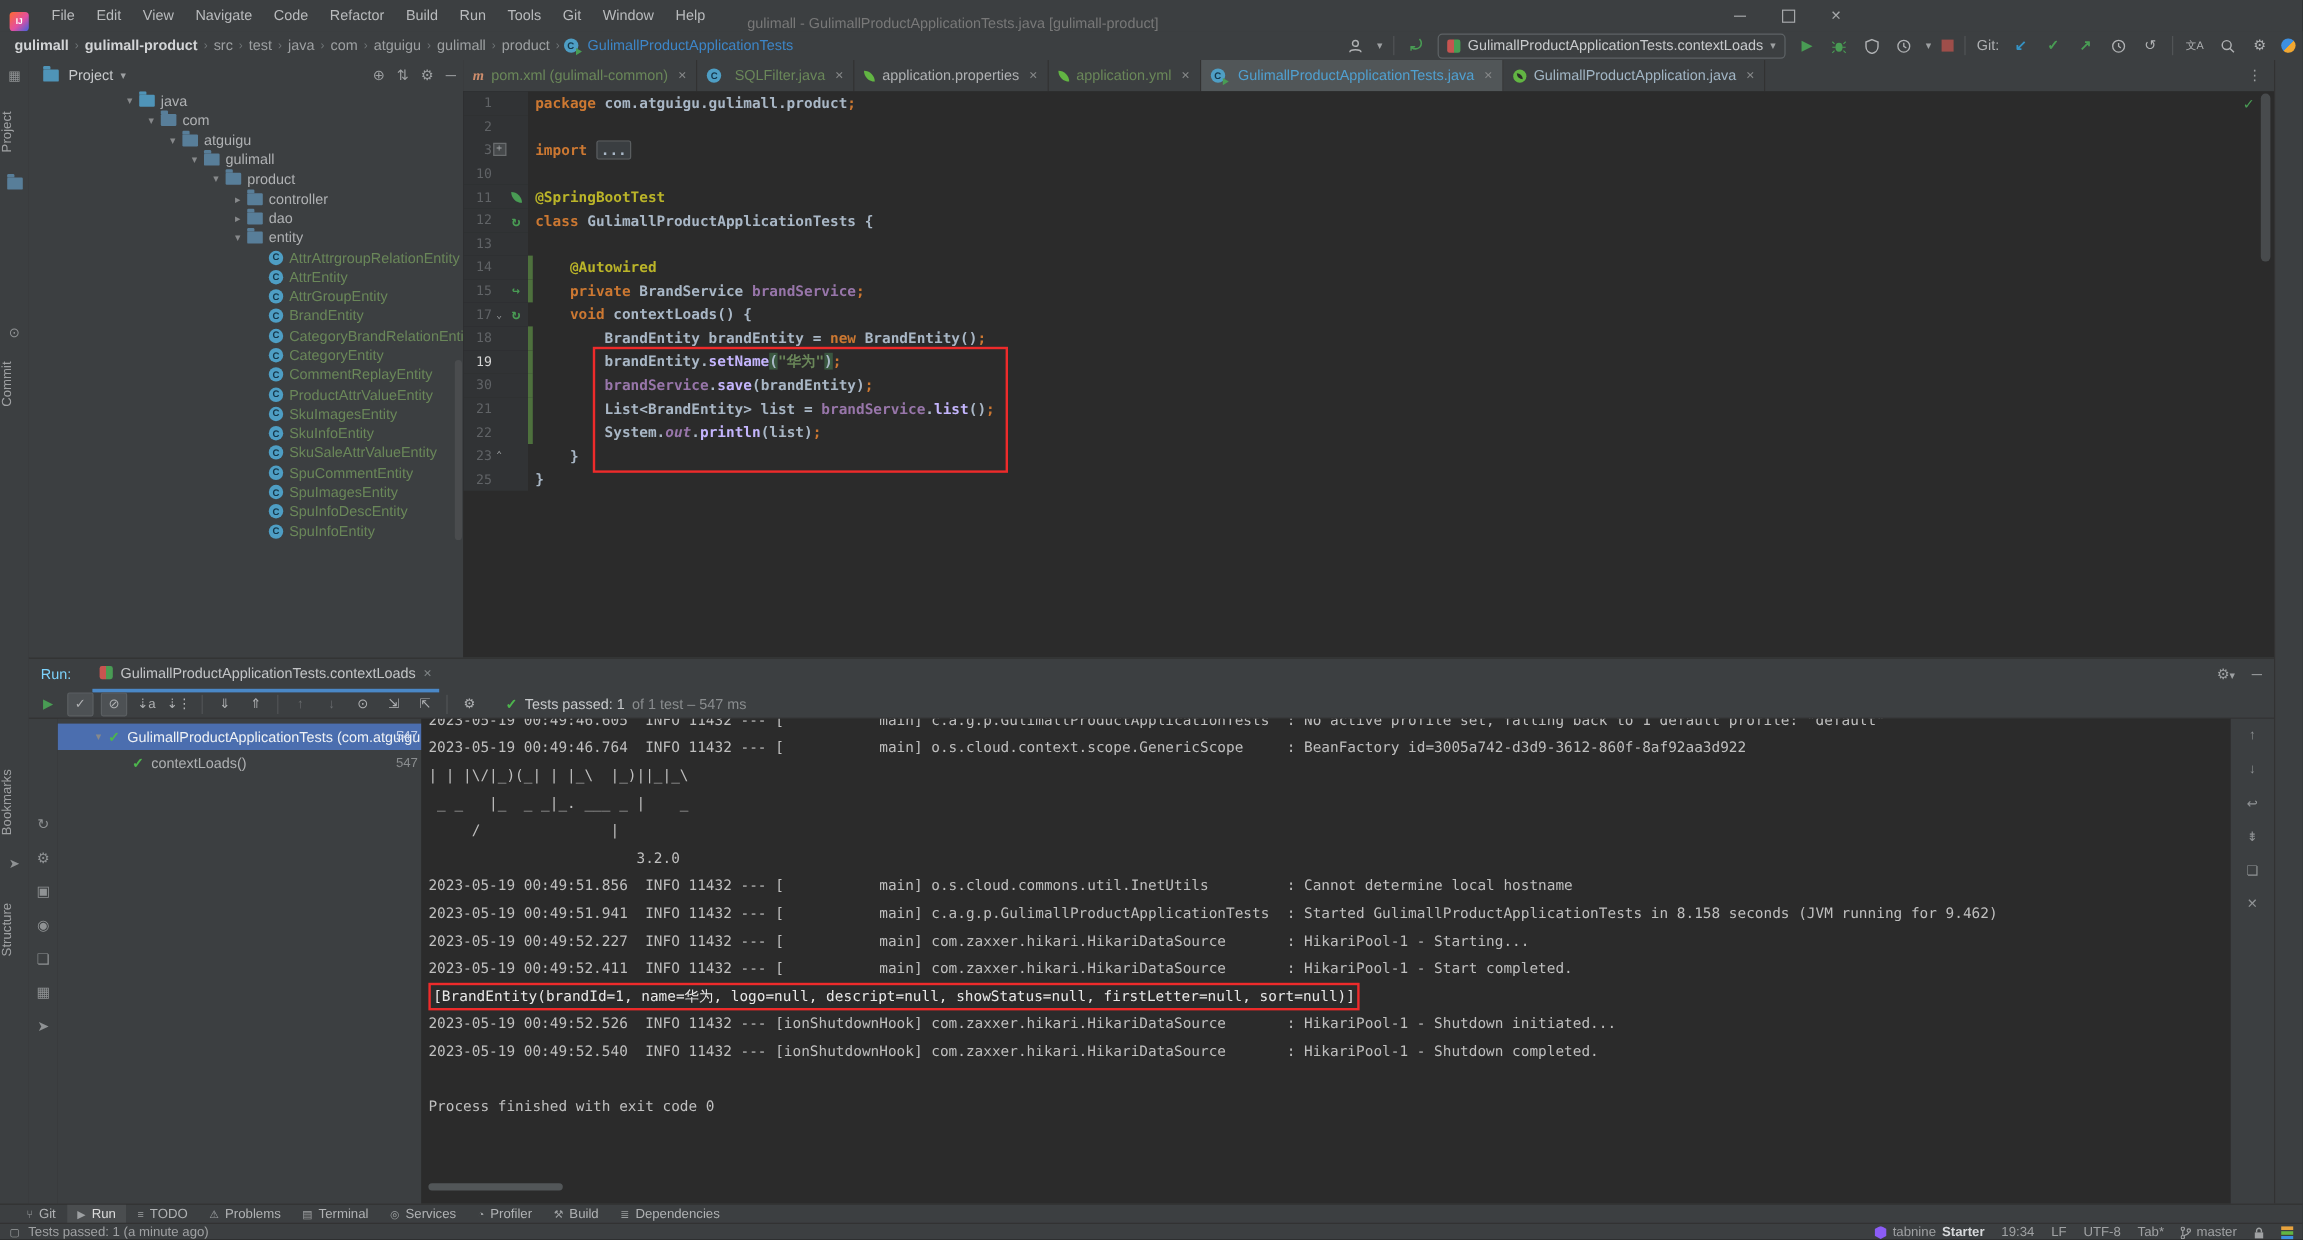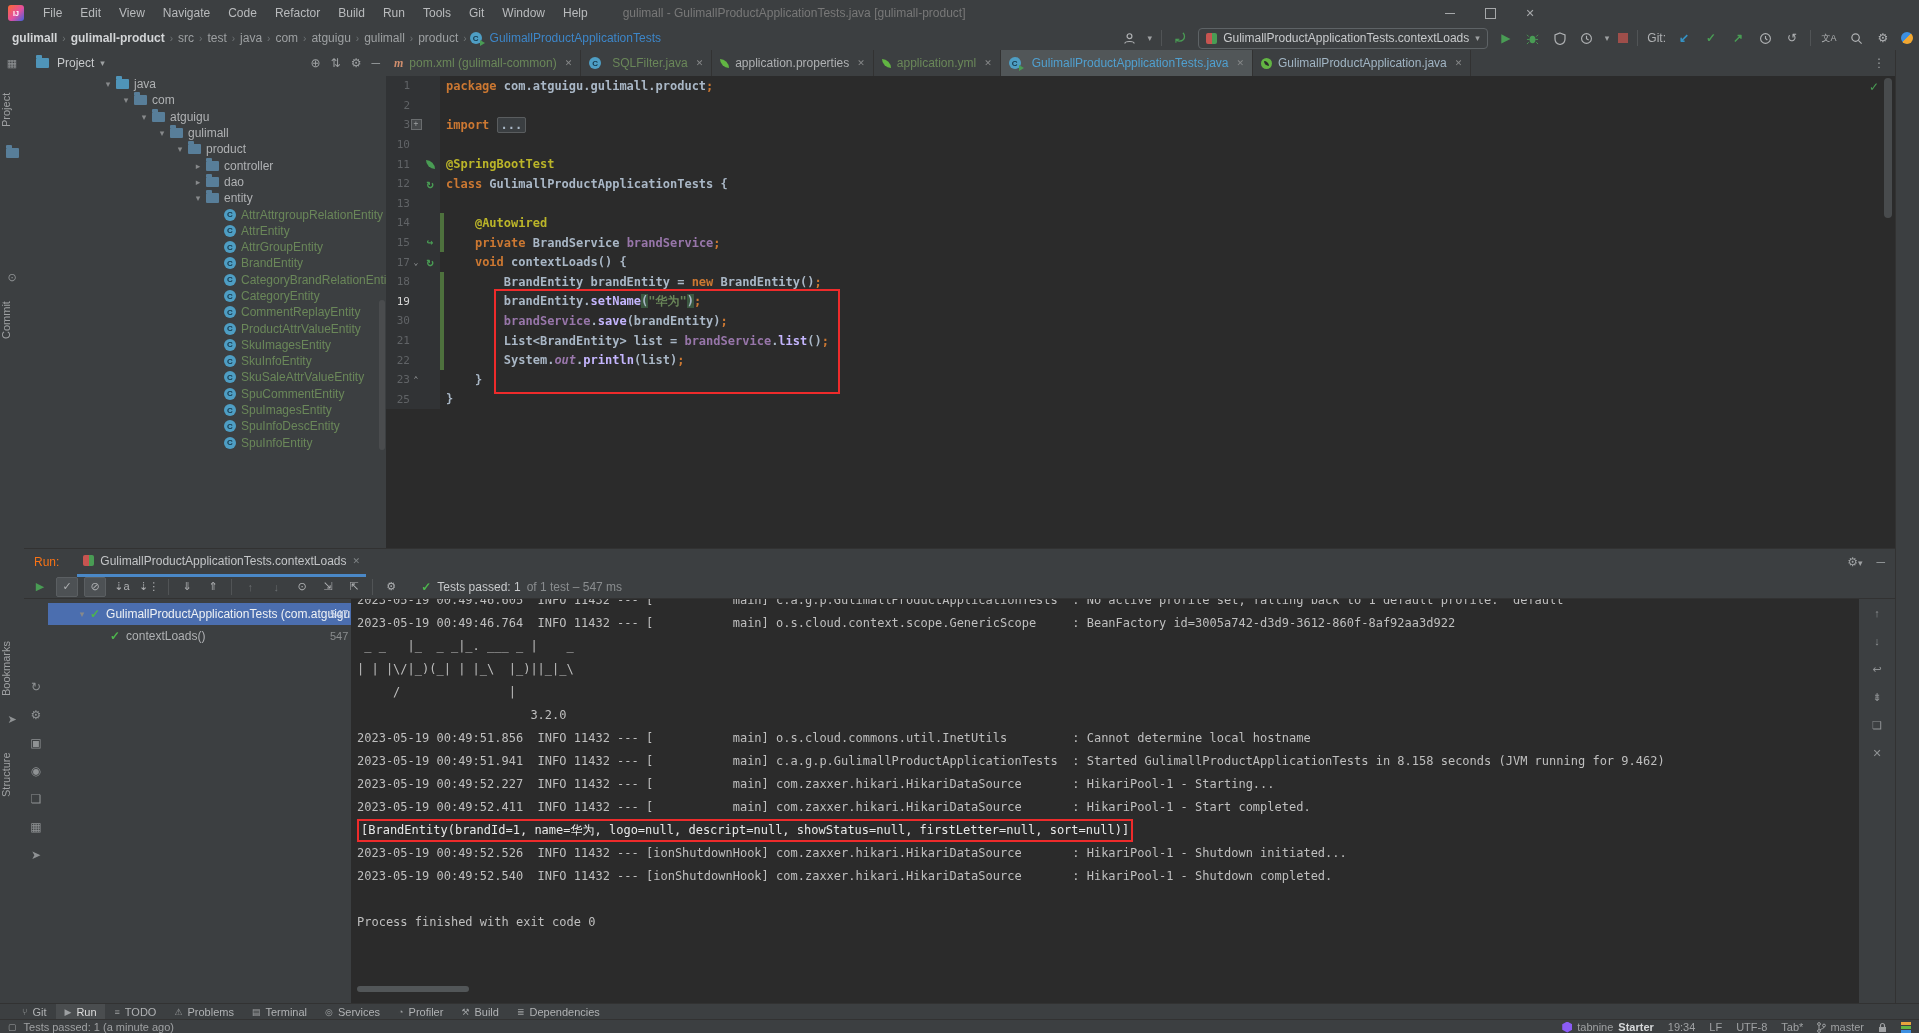--- a/index.html
+++ b/index.html
@@ -1,21 +1,21 @@
 <!DOCTYPE html>
 <html><head>
 <meta charset="utf-8">
 <style>
   html,body{margin:0;padding:0;background:#1e1e1e;}
   .app{position:relative;width:1919px;height:1033px;background:#3c3f41;overflow:hidden;
        font-family:"Liberation Sans",sans-serif;font-size:12px;color:#bbbbbb;}
   .abs{position:absolute;}
 
   
-  .titlebar{left:0;top:0;width:1550px;height:26px;background:#3c3f41;display:flex;align-items:center;}
+  .titlebar{left:0;top:0;width:1550px;height:26px;background:#3c3f41;display:flex;align-items:flex-end;}
   .idea-logo{width:16px;height:16px;margin:0 10px 0 8px;border-radius:3px;
     background:linear-gradient(135deg,#fe6a30,#e34fa0 55%,#3d62e0);
     color:#fff;font-size:7px;font-weight:bold;display:flex;align-items:center;justify-content:center;}
   .menu-item{padding:0 9px;height:26px;line-height:26px;color:#b9bbbd;cursor:default;}
   .win-title{color:#787878;margin-left:26px;}
   .win-controls{position:absolute;right:0;top:0;height:26px;display:flex;align-items:center;}
   .win-btn{width:40px;height:26px;display:flex;align-items:center;justify-content:center;color:#a6a8aa;font-size:11px;}
   .win-max{width:9px;height:9px;border:1px solid #a6a8aa;display:inline-block;}
   .win-min{width:10px;height:1px;background:#a6a8aa;display:inline-block;}
 
@@ -99,21 +99,21 @@
   .red-annotation{position:absolute;border:2px solid #ee2b2b;background:transparent;pointer-events:none;}
   .ed-scroll{position:absolute;right:3px;top:2px;width:8px;height:140px;background:#565a5c;border-radius:4px;opacity:.7;}
   .ed-check{position:absolute;right:16px;top:4px;color:#499c54;font-size:12px;}
 
   
   .rightstrip{left:1895px;top:50px;width:24px;height:953px;background:#3c3f41;border-left:1px solid #323232;}
 
   
   .runpanel{left:24px;top:548px;width:1871px;height:455px;background:#3c3f41;border-top:1px solid #323232;}
   .run-head{position:absolute;left:0;top:0;width:100%;height:26px;display:flex;align-items:center;}
-  .run-label{margin-left:10px;color:#f97316;}
+  .run-label{margin-left:10px;color:#7dd3fc;}
   .run-tab{display:flex;align-items:center;gap:6px;height:26px;margin-left:18px;padding:0 6px;
     border-bottom:3px solid #4a88c7;color:#c3c5c7;}
   .run-tab .x{color:#7f8486;font-size:9px;}
   .rh-icons{position:absolute;right:10px;top:0;height:26px;display:flex;align-items:center;gap:14px;color:#9da0a2;}
   .run-toolbar{position:absolute;left:0;top:26px;width:100%;height:24px;border-bottom:1px solid #323232;
     display:flex;align-items:center;gap:6px;padding-left:6px;box-sizing:border-box;}
   .rt-ico{min-width:18px;height:18px;display:flex;align-items:center;justify-content:center;color:#afb1b3;font-size:11px;border-radius:2px;padding:0 1px;}
   .rt-ico.boxed{background:#4d5154;border:1px solid #5b5f62;}
   .rt-ico.green{color:#499c54;}
   .rt-ico.dim{color:#6a6d6f;}
@@ -684,22 +684,22 @@
         </div>
         <div class="rtrow" style="padding-left: 62px;">
           <span class="rt-check">✓</span>
           <span>contextLoads()</span>
           <span class="rt-time">547 ms</span>
         </div>
       </div>
     <div class="console" id="console">
         <div class="cline clipped">2023-05-19 00:49:46.605  INFO 11432 --- [           main] c.a.g.p.GulimallProductApplicationTests  : No active profile set, falling back to 1 default profile: "default"</div>
         <div class="cline">2023-05-19 00:49:46.764  INFO 11432 --- [           main] o.s.cloud.context.scope.GenericScope     : BeanFactory id=3005a742-d3d9-3612-860f-8af92aa3d922</div>
+        <div class="cline">| | |\/|_)(_| | |_\  |_)||_|_\ </div>
         <div class="cline"> _ _   |_  _ _|_. ___ _ |    _ </div>
-        <div class="cline">| | |\/|_)(_| | |_\  |_)||_|_\ </div>
         <div class="cline">     /               |         </div>
         <div class="cline">                        3.2.0 </div>
         <div class="cline">2023-05-19 00:49:51.856  INFO 11432 --- [           main] o.s.cloud.commons.util.InetUtils         : Cannot determine local hostname</div>
         <div class="cline">2023-05-19 00:49:51.941  INFO 11432 --- [           main] c.a.g.p.GulimallProductApplicationTests  : Started GulimallProductApplicationTests in 8.158 seconds (JVM running for 9.462)</div>
         <div class="cline">2023-05-19 00:49:52.227  INFO 11432 --- [           main] com.zaxxer.hikari.HikariDataSource       : HikariPool-1 - Starting...</div>
         <div class="cline">2023-05-19 00:49:52.411  INFO 11432 --- [           main] com.zaxxer.hikari.HikariDataSource       : HikariPool-1 - Start completed.</div>
         <div class="cline"><span class="console-redbox">[BrandEntity(brandId=1, name=华为, logo=null, descript=null, showStatus=null, firstLetter=null, sort=null)]</span></div>
         <div class="cline">2023-05-19 00:49:52.526  INFO 11432 --- [ionShutdownHook] com.zaxxer.hikari.HikariDataSource       : HikariPool-1 - Shutdown initiated...</div>
         <div class="cline">2023-05-19 00:49:52.540  INFO 11432 --- [ionShutdownHook] com.zaxxer.hikari.HikariDataSource       : HikariPool-1 - Shutdown completed.</div>
         <div class="cline"></div>

